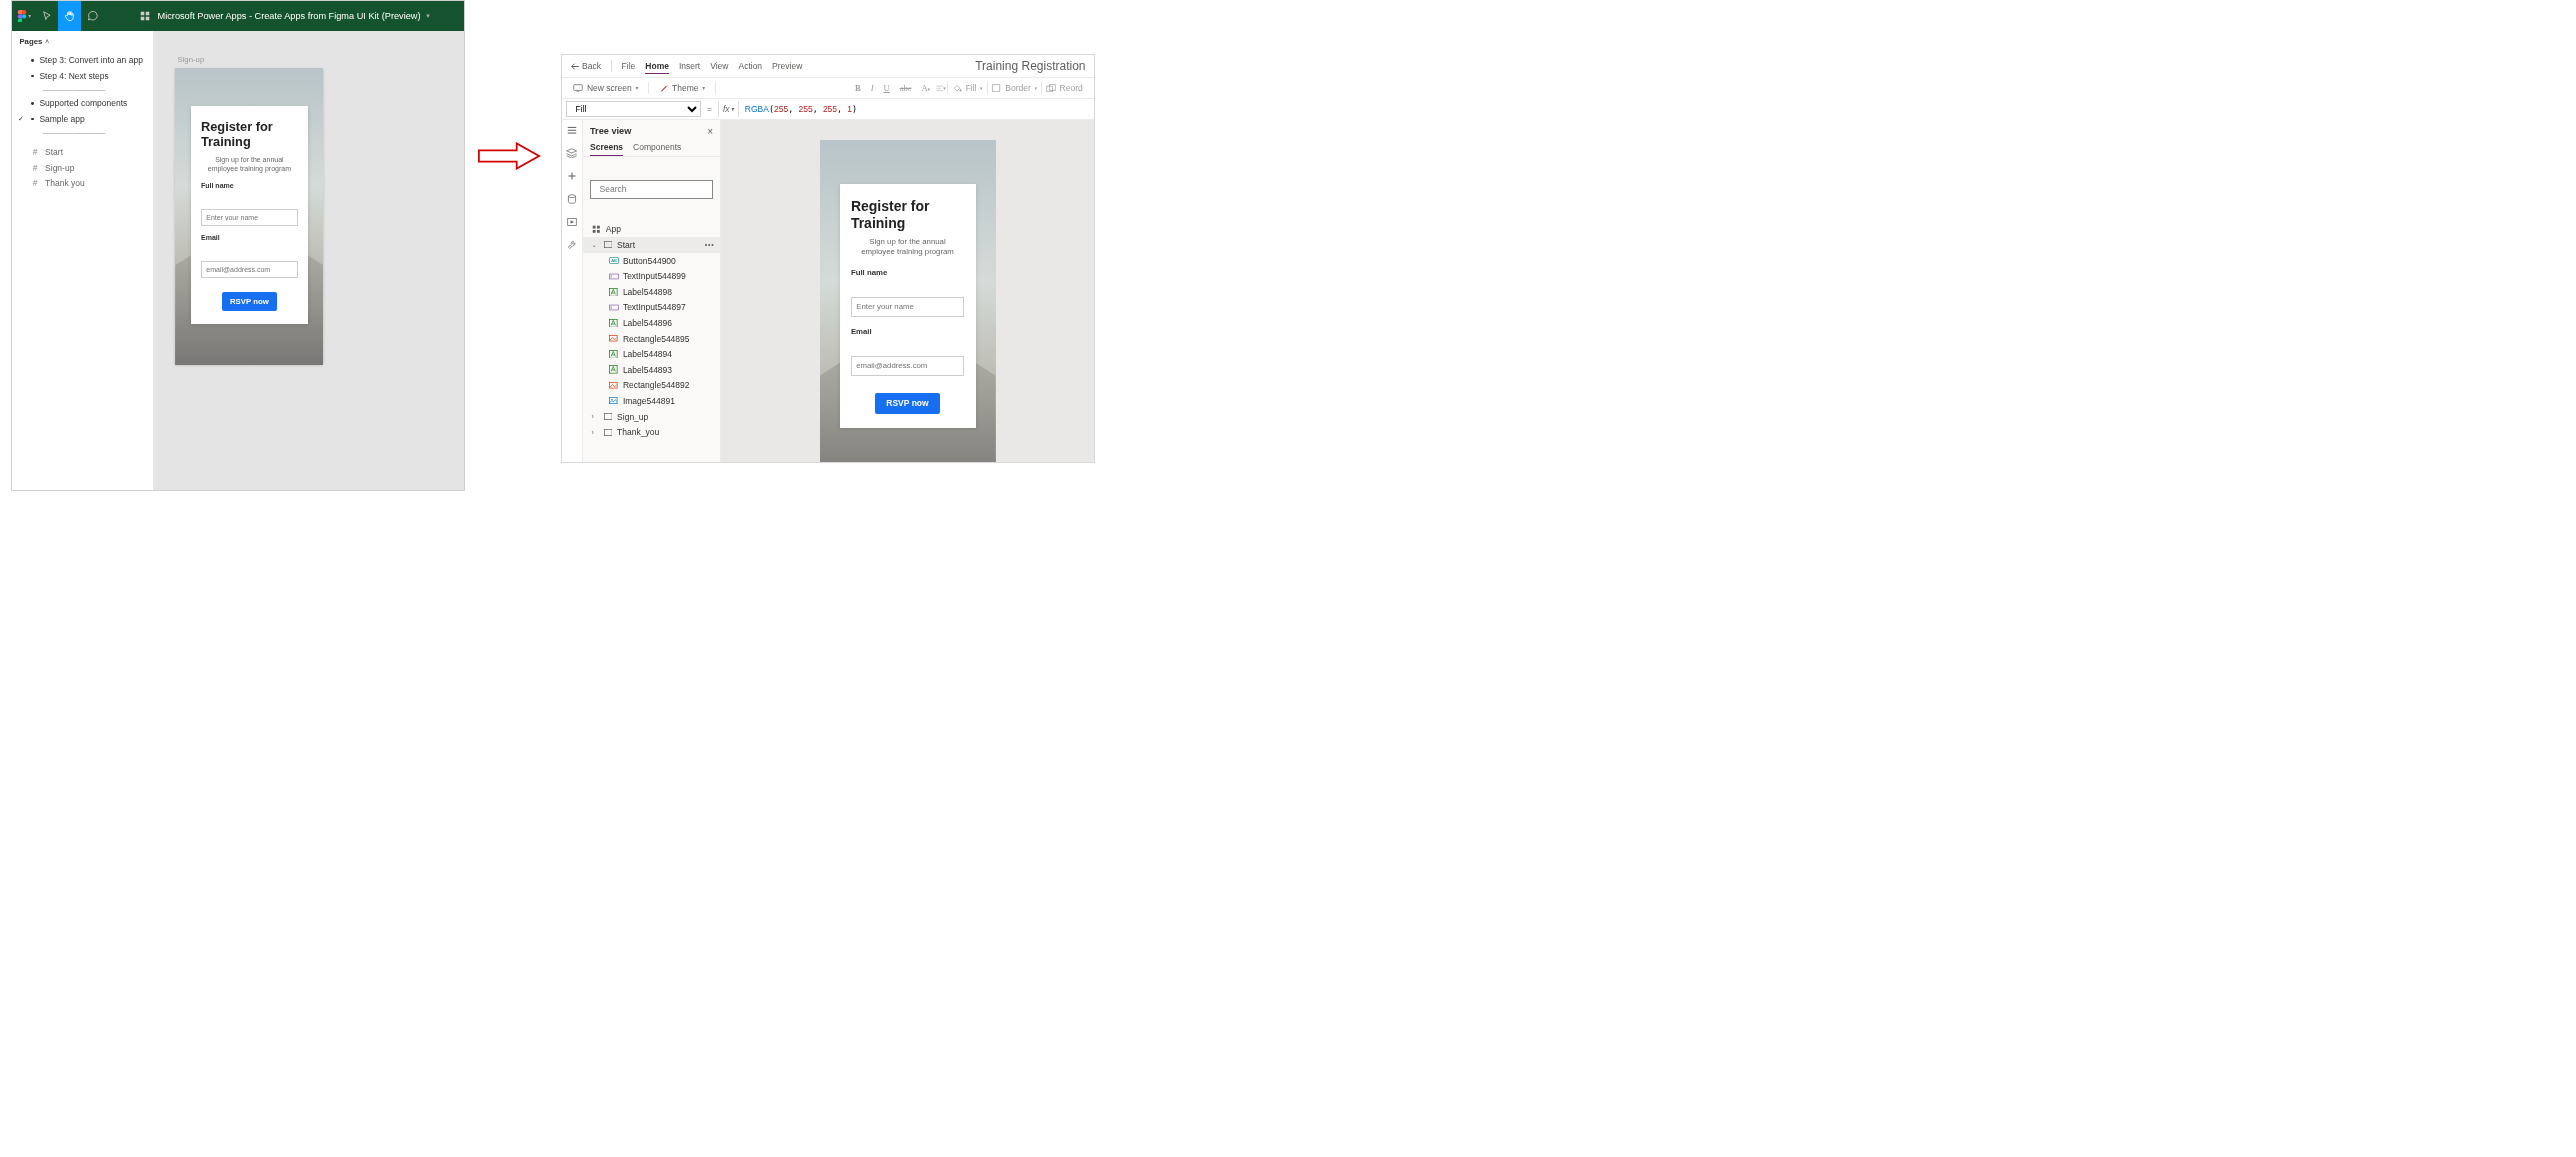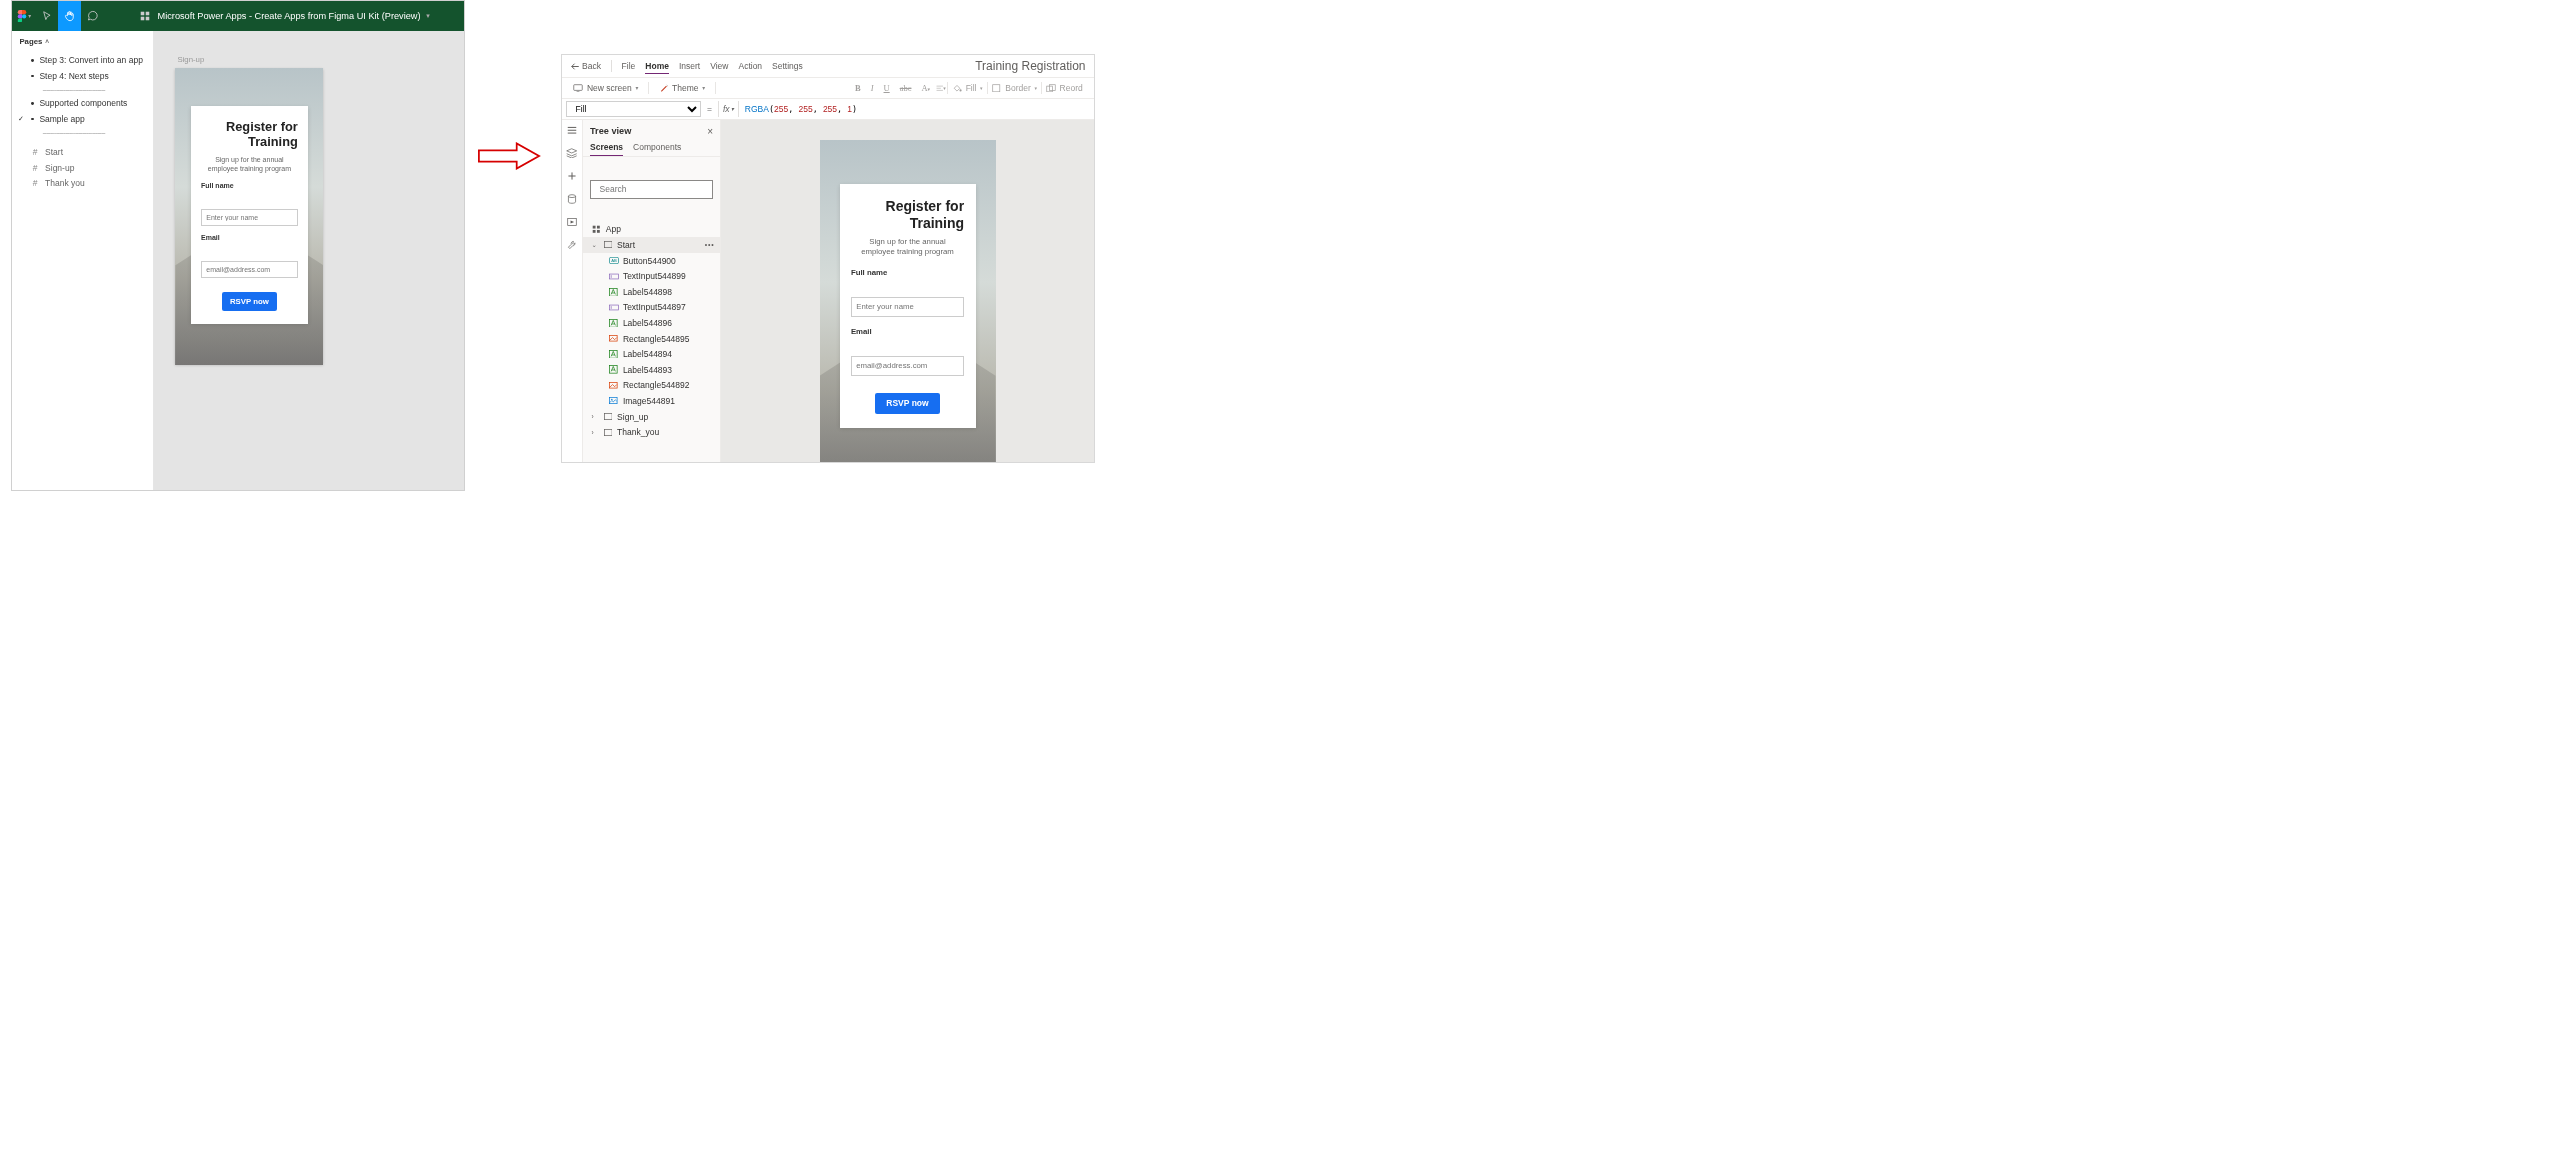--- a/index.html
+++ b/index.html
@@ -41,21 +41,21 @@
   }
   .road { position:absolute; bottom:0; left:0; right:0; height:48%;
     background:linear-gradient(180deg, #a8a8a0 0%, #6d6b68 100%);
     clip-path: polygon(0 30%, 45% 0, 55% 0, 100% 30%, 100% 100%, 0 100%);
     opacity:0.6;
   }
   .card {
     position:absolute; left:15.6px; right:15.6px; top:38px; background:#fff;
     padding:12.8px 10px 12.8px; box-shadow:0 1.4px 4.3px rgba(0,0,0,0.15);
   }
-  .card h2 { font-size:12.8px; font-weight:700; text-align:right; line-height:1.2; color:#222; }
+  .card h2 { font-size:12.8px; font-weight:700; text-align:left; line-height:1.2; color:#222; }
   .card .sub { font-size:7px; text-align:center; color:#666; margin-top:5.7px; line-height:1.3; }
   .card label { display:block; font-size:7px; font-weight:600; margin-top:8.5px; color:#333; }
   .card input { width:100%; height:17px; border:0.7px solid #ccc; font-size:7px; padding:0 4.3px; margin-top:20px; background:#fff; color:#888; }
   .card .btn { display:block; width:55px; height:18.5px; margin:14px auto 0; background:#166ef1; color:#fff; font-size:7.8px; font-weight:600; border:none; border-radius:2.1px; }
 
   .figma-canvas .phone { position:absolute; left:21px; top:37px; box-shadow:0 0.7px 2.8px rgba(0,0,0,0.2); }
 
   
   .arrow { position:absolute; left:477px; top:142px; width:64px; height:28px; }
 
@@ -237,21 +237,21 @@
             <path d="M5 1L1 5l4 4M1 5h10" stroke="#605e5c" fill="none" stroke-width="1.4"></path>
           </svg>
         <span>Back</span>
       </span>
       <span class="divider"></span>
       <span class="tab">File</span>
       <span class="tab active">Home</span>
       <span class="tab">Insert</span>
       <span class="tab">View</span>
       <span class="tab">Action</span>
-      <span class="tab">Settings</span>
+      <span class="tab">Preview</span>
       <span class="title-right">Training Registration</span>
     </div>
 
     <div class="pa-ribbon">
       <span class="rib-btn">
         <span class="rib-icon">
             <svg width="10" height="8.5" viewBox="0 0 14 12">
               <rect x="1" y="1" width="12" height="8" rx="1" fill="none" stroke="#605e5c"></rect>
               <path d="M5 11h4" stroke="#605e5c"></path>
             </svg>

